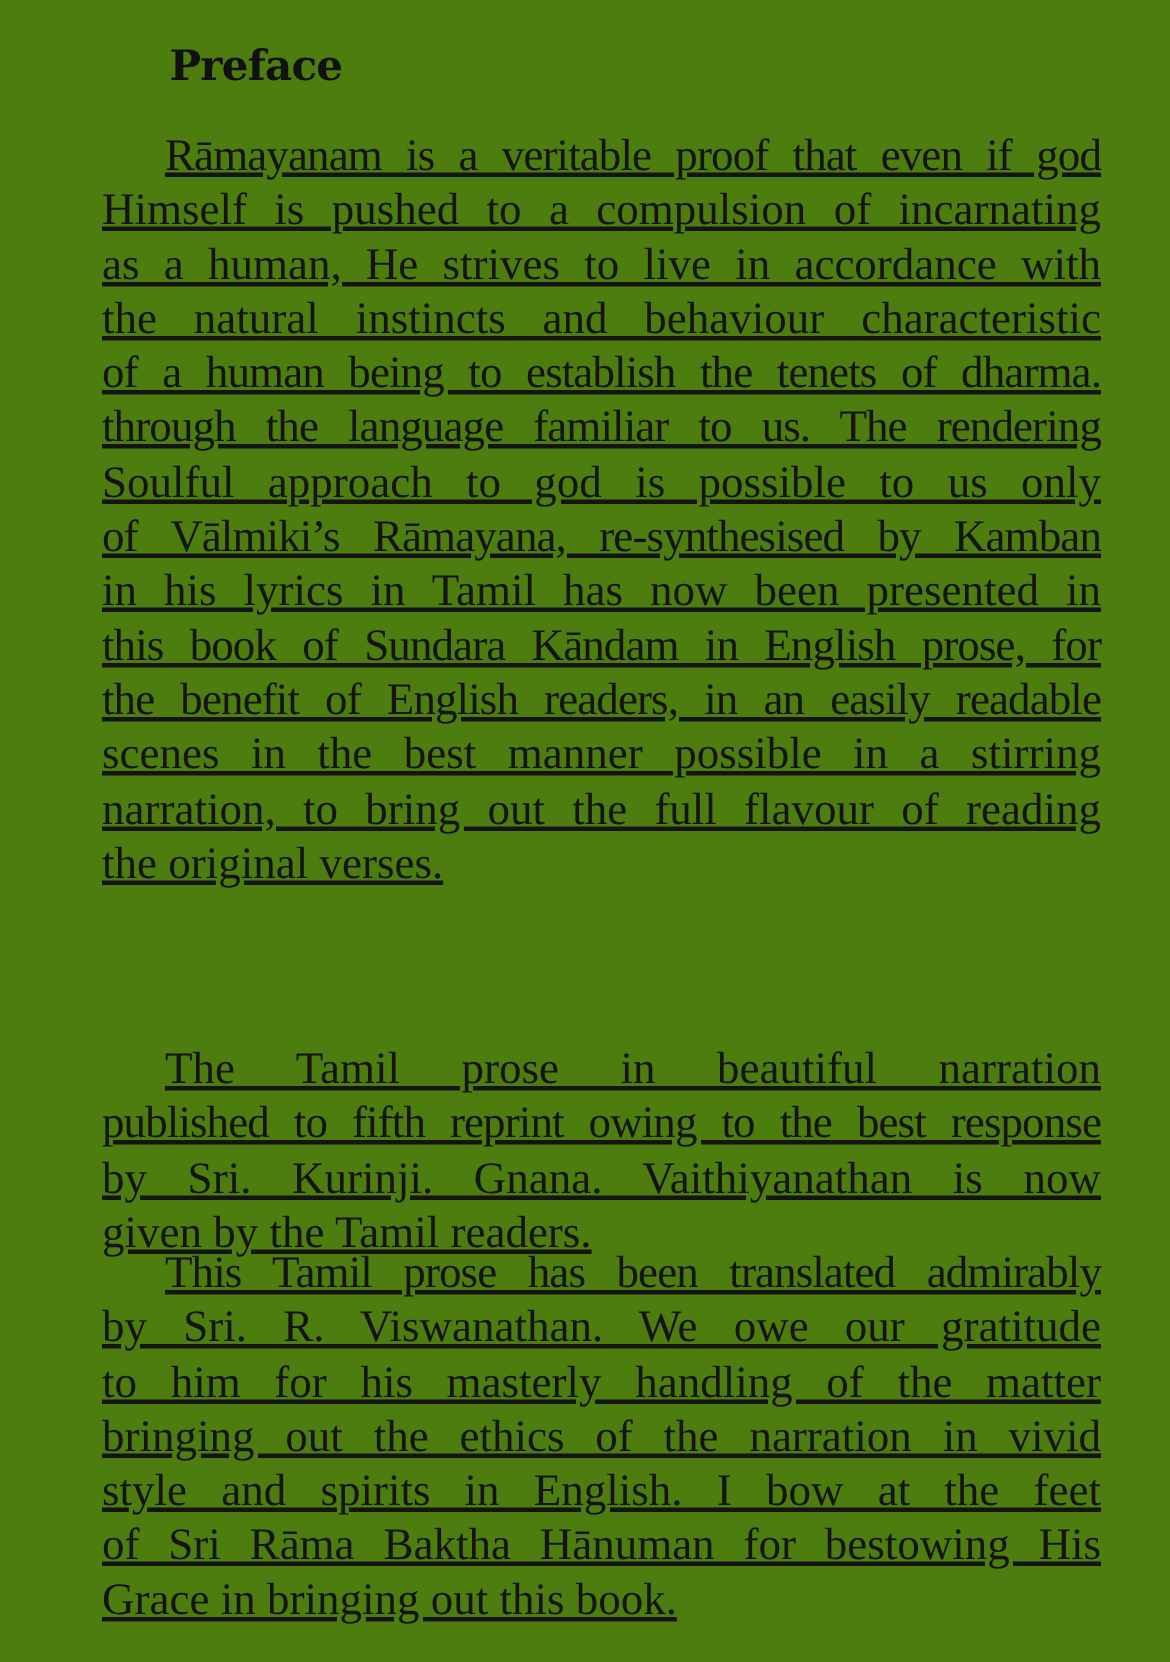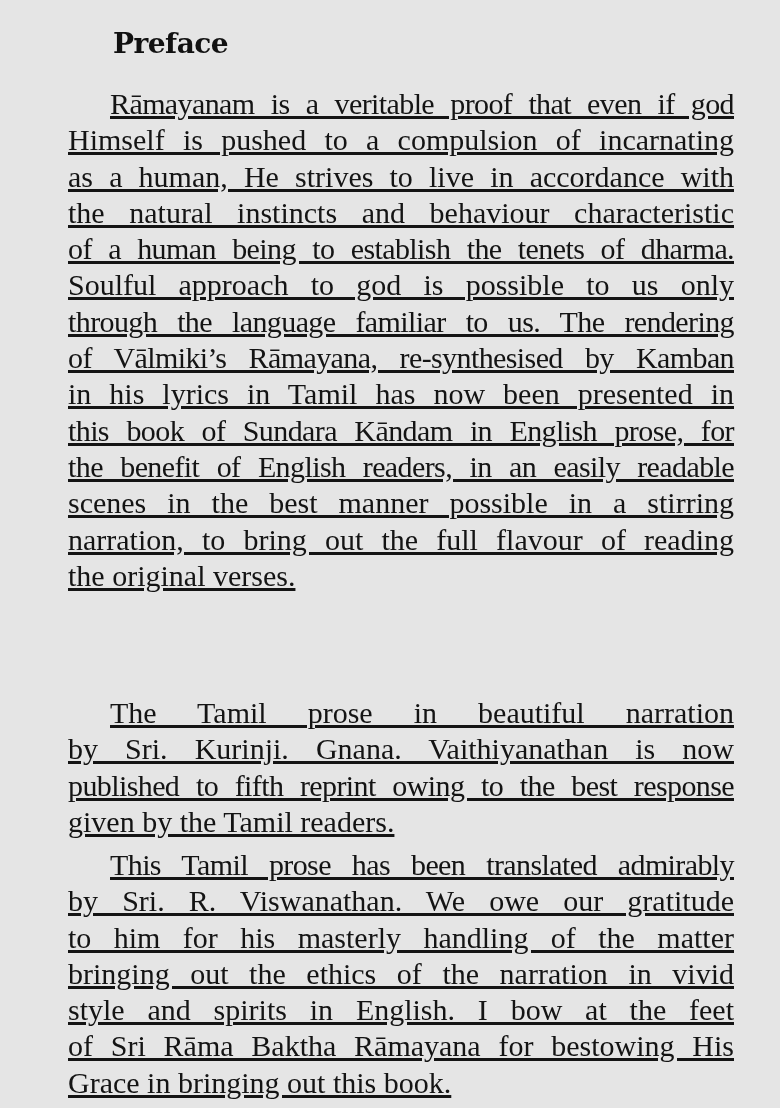--- a/index.html
+++ b/index.html
@@ -1,72 +1,72 @@
 <!DOCTYPE html>
 <html><head>
 <meta charset="utf-8">
 <style>
   html, body { margin: 0; padding: 0; background: #ffffff; }
   body { width: 780px; height: 1108px; overflow: hidden; position: relative; }
   .page {
     position: absolute; left: 0; top: 0; width: 780px; height: 1108px;
-    background: #e5e5e5; color: #141414;
+    background: #4d7c0f; color: #141414;
     font-family: "Liberation Serif", "DejaVu Serif", serif;
   }
   .title {
     position: absolute; left: 113px; top: 24px;
     font-family: "DejaVu Serif", "Liberation Serif", serif;
     font-weight: bold; font-size: 28px; line-height: 40px; letter-spacing: -0.5px;
     color: #111111;
   }
   .lines { position: absolute; left: 68px; width: 666px; text-decoration: underline; }
   .line {
     display: block; height: 36.3px; font-size: 30px; line-height: 36.3px;
     white-space: nowrap; text-align: justify; text-align-last: justify;
     transform-origin: left center;
   }
   .line.first { padding-left: 42px; }
   .line.last { text-align-last: left; }
   #p1 { top: 86px; }
   #p2 { top: 659px; margin-top: 36px; }
-  #p3 { top: 831px; margin-top: 16px; }
+  #p3 { top: 831px; }
   .line.c { letter-spacing: -0.6px; word-spacing: -1px; }
 </style>
 </head>
 <body>
 
 <div class="page">
   <div class="title">Preface</div>
 
   <div class="lines" id="p1">
     <span class="line first c">Rāmayanam is a veritable proof that even if god</span>
     <span class="line">Himself is pushed to a compulsion of incarnating</span>
     <span class="line">as a human, He strives to live in accordance with</span>
     <span class="line">the natural instincts and behaviour characteristic</span>
     <span class="line c">of a human being to establish the tenets of dharma.</span>
+    <span class="line c">through the language familiar to us. The rendering</span>
     <span class="line">Soulful approach to god is possible to us only</span>
-    <span class="line c">through the language familiar to us. The rendering</span>
     <span class="line c">of Vālmiki’s Rāmayana, re-synthesised by Kamban</span>
     <span class="line">in his lyrics in Tamil has now been presented in</span>
     <span class="line c">this book of Sundara Kāndam in English prose, for</span>
     <span class="line c">the benefit of English readers, in an easily readable</span>
     <span class="line">scenes in the best manner possible in a stirring</span>
     <span class="line">narration, to bring out the full flavour of reading</span>
     <span class="line last">the original verses.</span>
   </div>
 
   <div class="lines" id="p2">
     <span class="line first">The Tamil prose in beautiful narration</span>
+    <span class="line c">published to fifth reprint owing to the best response</span>
     <span class="line">by Sri. Kurinji. Gnana. Vaithiyanathan is now</span>
-    <span class="line c">published to fifth reprint owing to the best response</span>
     <span class="line last">given by the Tamil readers.</span>
   </div>
 
   <div class="lines" id="p3">
     <span class="line first c">This Tamil prose has been translated admirably</span>
     <span class="line">by Sri. R. Viswanathan. We owe our gratitude</span>
     <span class="line">to him for his masterly handling of the matter</span>
     <span class="line">bringing out the ethics of the narration in vivid</span>
     <span class="line">style and spirits in English. I bow at the feet</span>
-    <span class="line">of Sri Rāma Baktha Rāmayana for bestowing His</span>
+    <span class="line">of Sri Rāma Baktha Hānuman for bestowing His</span>
     <span class="line last">Grace in bringing out this book.</span>
   </div>
 </div>
 
 </body></html>

